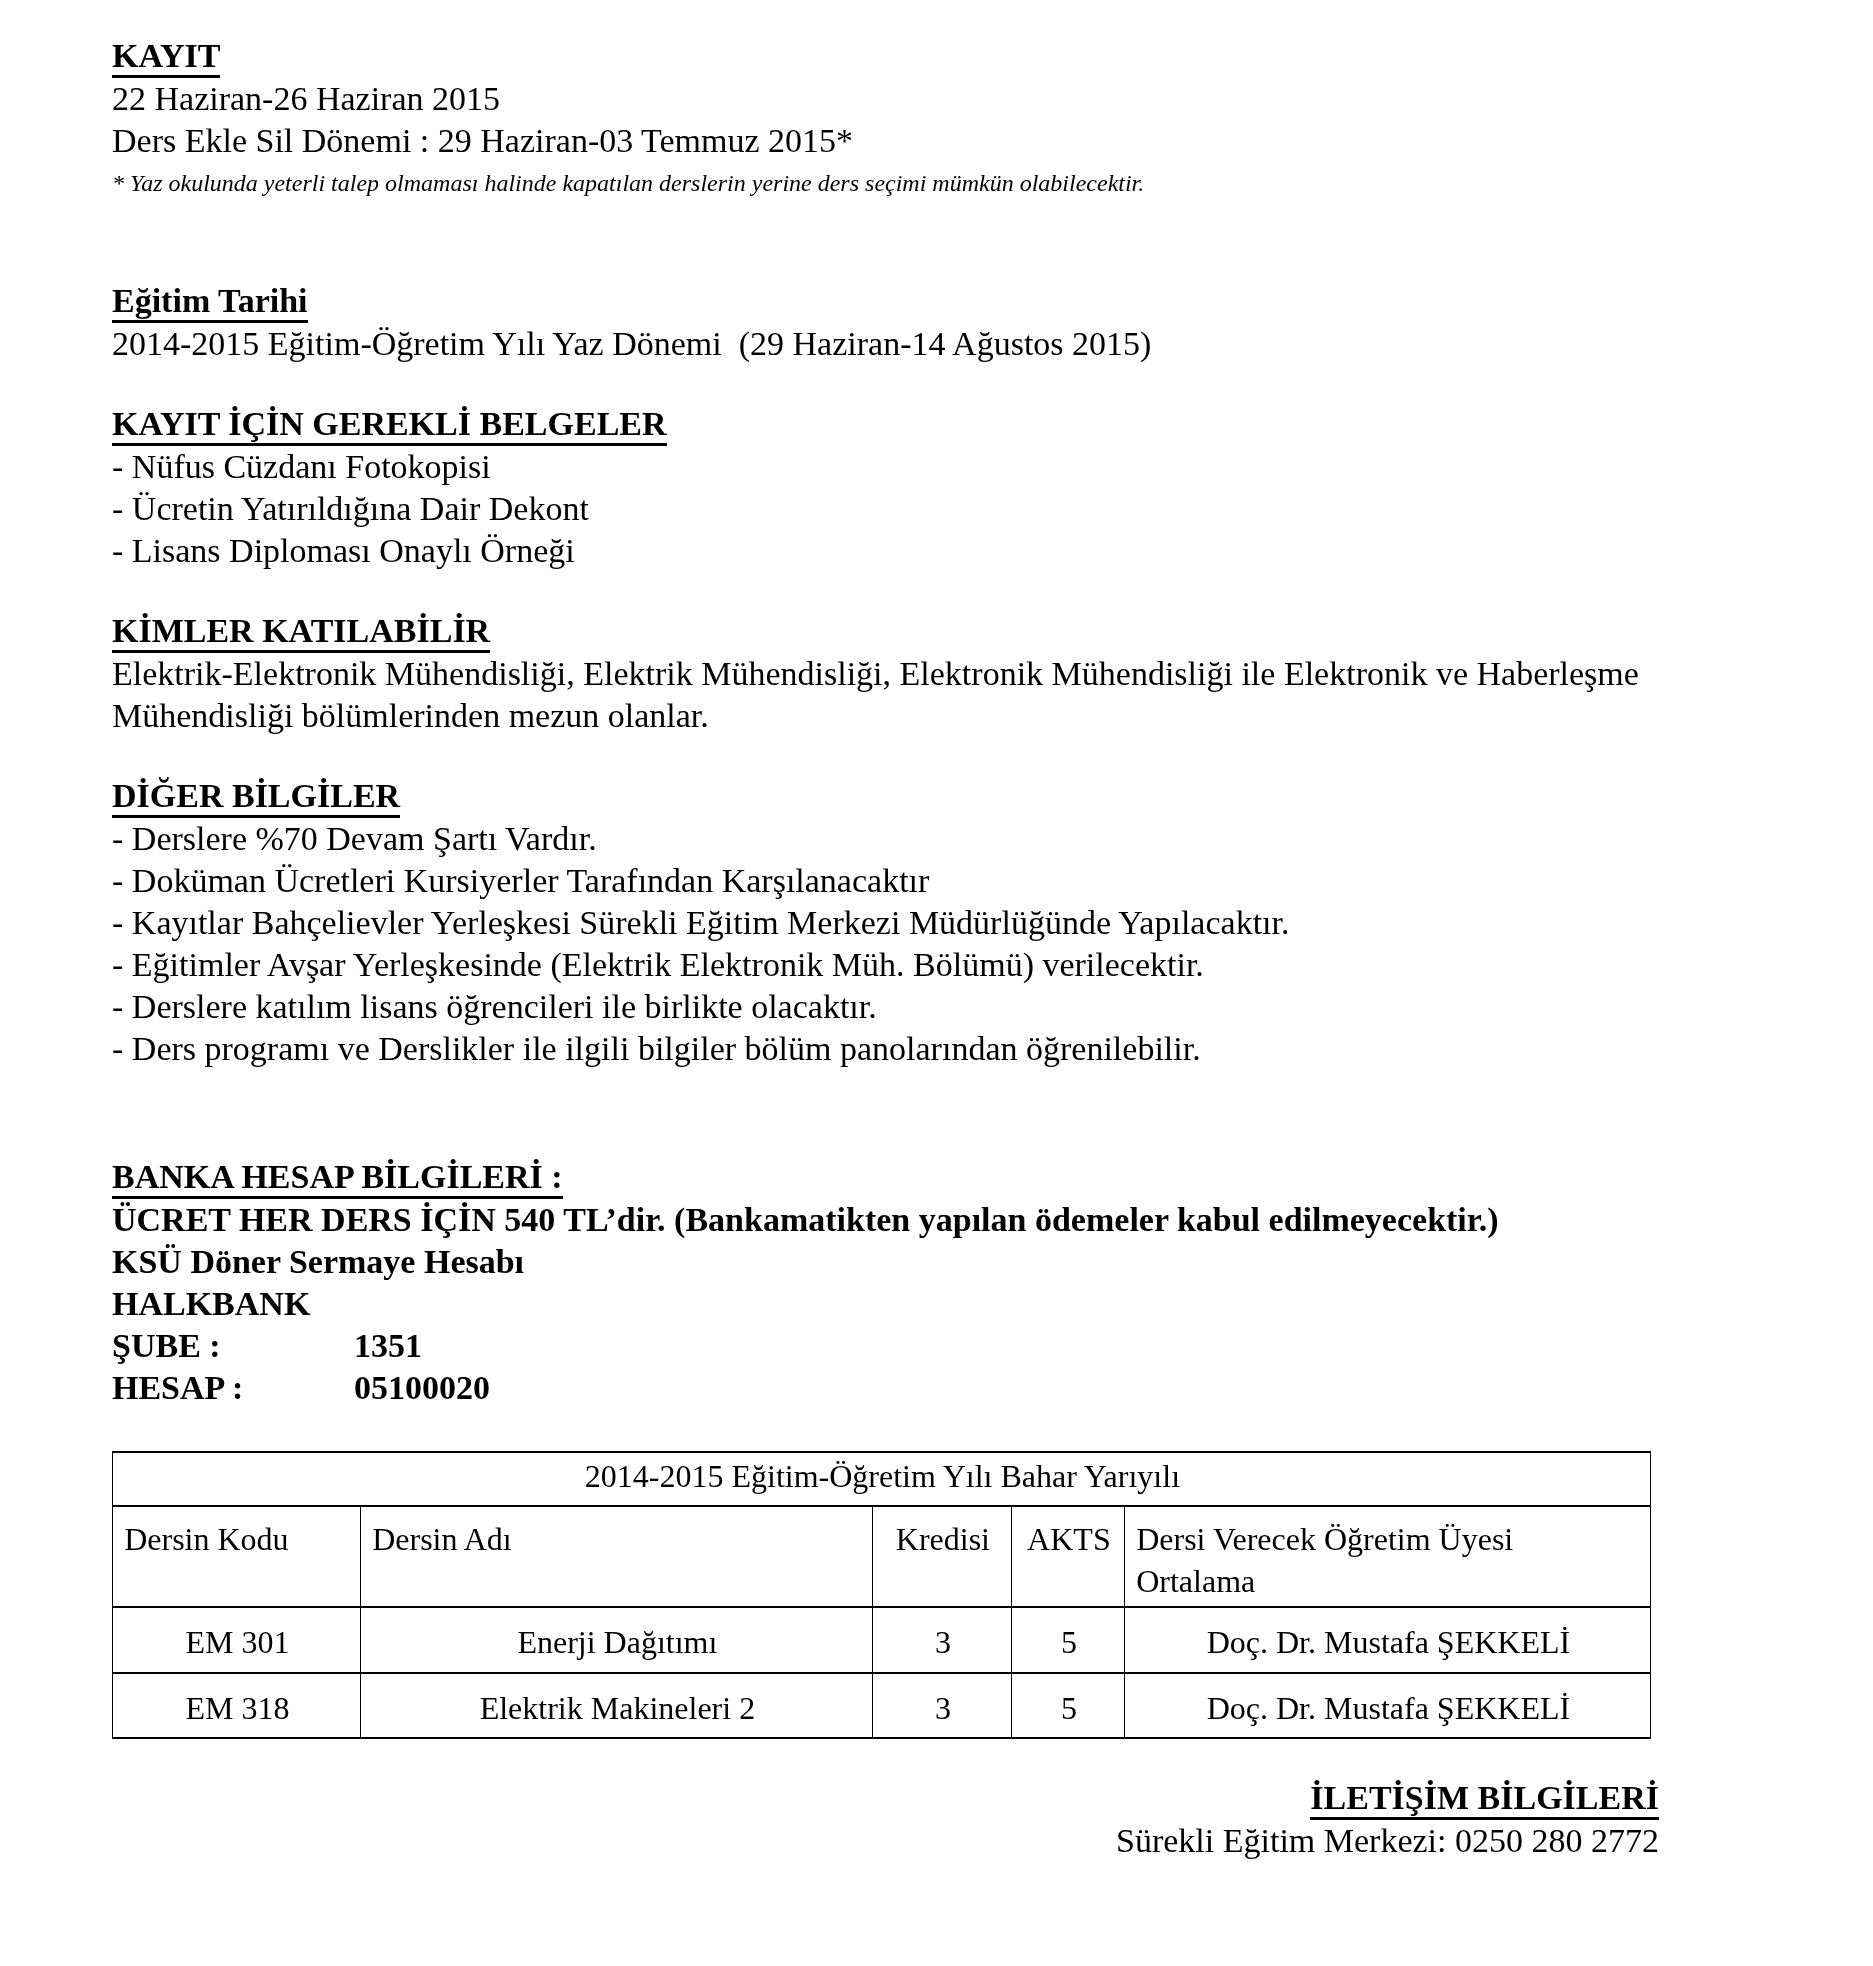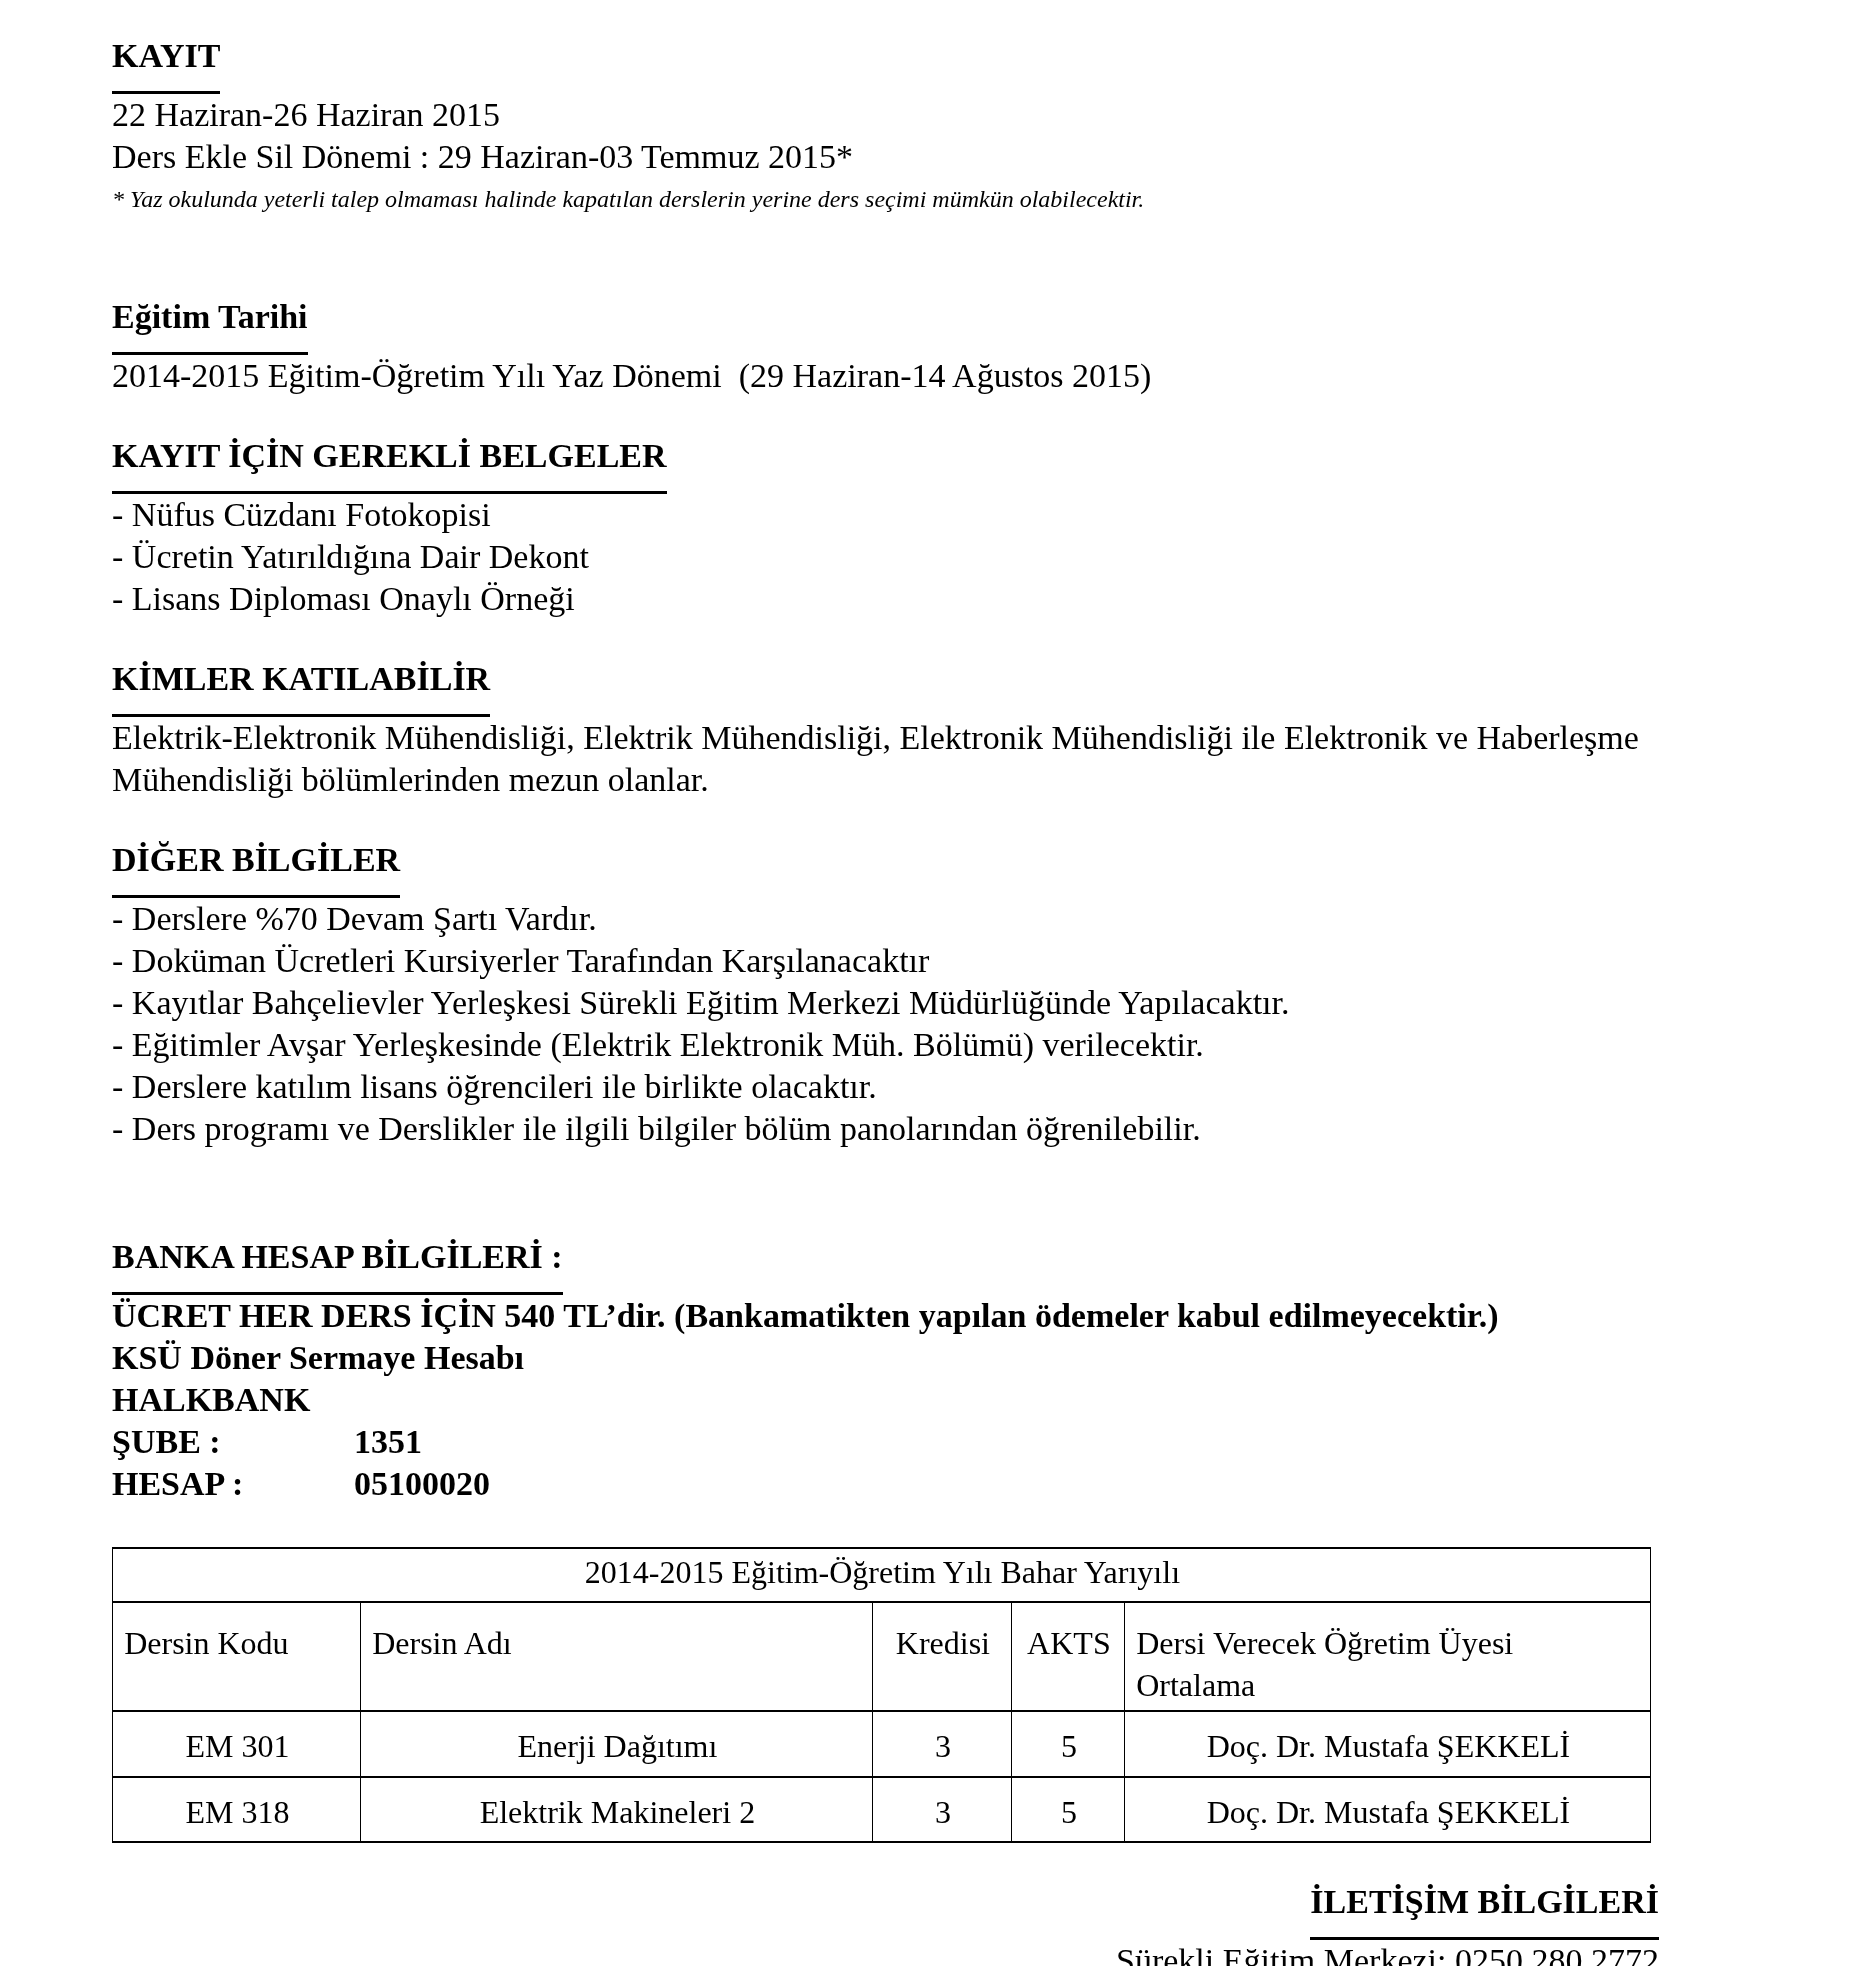--- a/index.html
+++ b/index.html
@@ -19,21 +19,21 @@
     box-sizing: border-box;
     padding: 35px 215px 37px 112px;
   }
   p { margin: 0; }
   .heading {
     font-weight: bold;
   }
   .u {
     display: inline-block;
     border-bottom: 3.7px solid #000;
-    padding-bottom: 16px;
+    padding-bottom: 0px;
     line-height: 38px;
   }
   .note {
     font-style: italic;
     font-size: 24px;
   }
   .prewrap { white-space: pre-wrap; }
   .bold { font-weight: bold; }
 
   .mt-egitim   { margin-top: 76px; }
@@ -68,21 +68,21 @@
     border-bottom: 2.8px solid #000;
     padding: 1.9px 9.4px 1.9px 11.2px;
     vertical-align: top;
     overflow: hidden;
   }
   td.t-title {
     text-align: center;
     height: 48px;
     padding-top: 3.7px;
   }
-  tr.head-row td { height: 86px; padding-top: 19px; }
+  tr.head-row td { height: 86px; padding-top: 11px; }
   tr.body-row td { height: 49px; padding-top: 13px; text-align: center; }
   .c-center { text-align: center; }
 </style>
 </head>
 <body>
 
 <div class="page">
 
   <div>
     <p class="heading"><span class="u">KAYIT</span></p>

